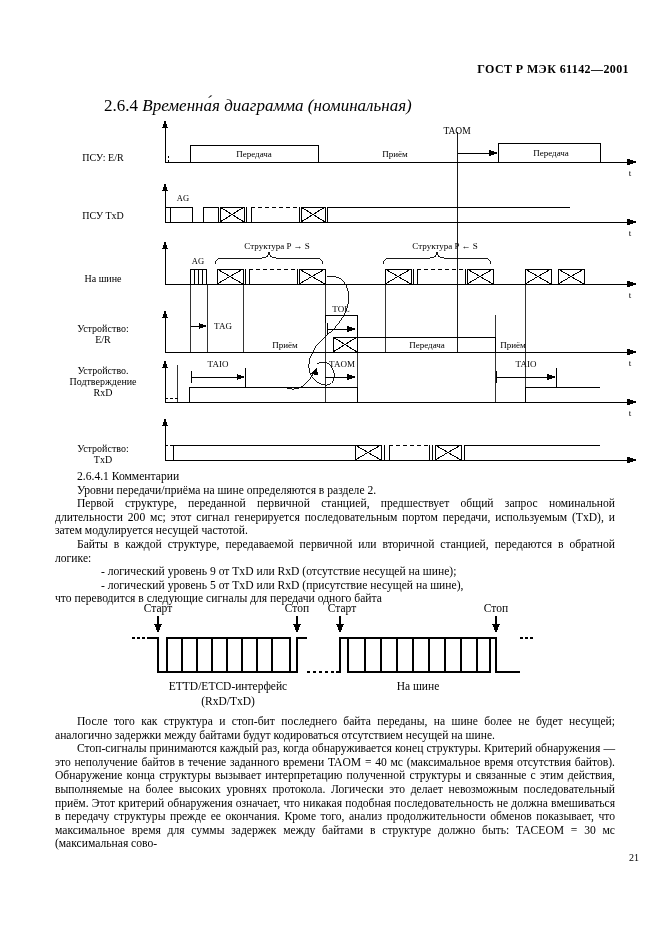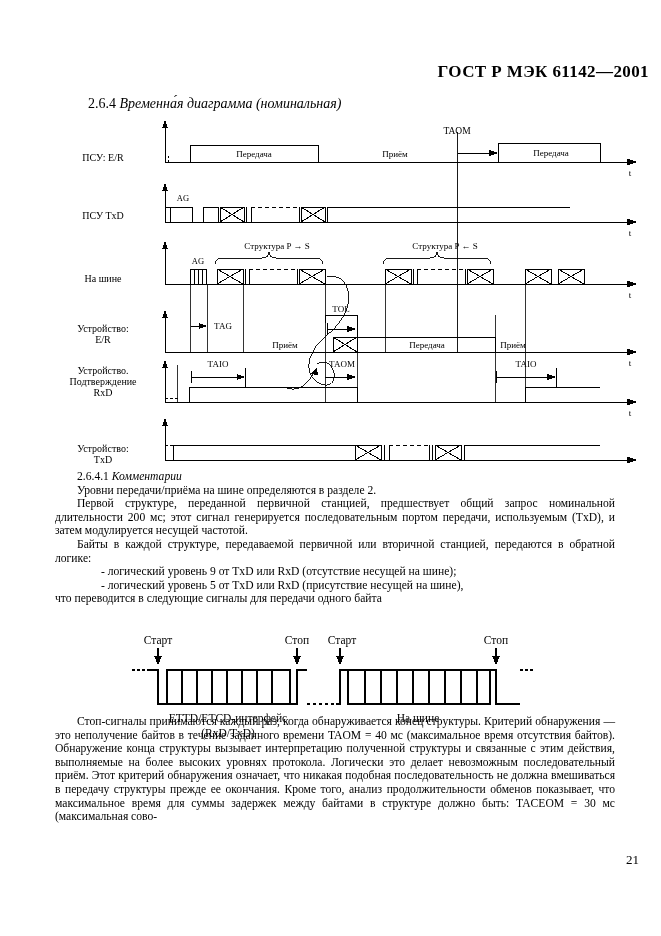--- a/index.html
+++ b/index.html
@@ -6,57 +6,57 @@
   body{
     width:661px;height:936px;position:relative;overflow:hidden;
     font-family:"Liberation Serif", serif;
     color:#000;
   }
   .page{position:absolute;inset:0;}
 
   
   .doc-header{
     position:absolute;left:0;top:62px;width:661px;
-    text-align:right;padding-right:12px;box-sizing:border-box;
+    text-align:right;padding-right:32px;box-sizing:border-box;
     font-family:"Liberation Serif", serif;
-    font-weight:bold;font-size:17px;letter-spacing:.4px;
+    font-weight:bold;font-size:12px;letter-spacing:.4px;
   }
 
   
   .sec-heading{
-    position:absolute;left:88px;top:96px;font-size:14px;
+    position:absolute;left:104px;top:96px;font-size:17px;
   }
   .sec-heading .num{font-style:normal;}
   .sec-heading .ttl{font-style:italic;}
 
   
   .figure{position:absolute;left:55px;top:112px;width:600px;height:355px;}
   .figure svg{display:block;}
 
   
   .body-text{
     position:absolute;left:55px;width:560px;
     font-size:11.6px;line-height:13.6px;text-align:justify;
   }
   .body-text p{margin:0;}
   .ind{text-indent:22px;}
   .ind2{text-indent:46px;}
   .sub-head{font-size:11.6px;}
-  .sub-head .it{font-style:italic;margin-top:35px;}
+  .sub-head .it{margin-top:35px;}
 
   #block1{top:470px;}
   #block2{top:715px;}
 
   
-  .bytefig{position:absolute;left:100px;top:600px;width:480px;height:112px;margin-top:32px;}
+  .bytefig{position:absolute;left:100px;top:600px;width:480px;height:112px;}
   .bytefig svg{display:block;}
 
   
   .pageno{
-    position:absolute;right:22px;top:852px;font-size:13px;
+    position:absolute;right:22px;top:852px;font-size:10px;
   }
 
   text{font-family:"Liberation Serif", serif;fill:#000;}
 </style>
 </head>
 <body>
 
 <div class="page">
 
   <div class="doc-header">ГОСТ Р МЭК 61142—2001</div>
@@ -345,18 +345,19 @@
       <text x="197" y="12" text-anchor="middle" font-size="11.5">Стоп</text>
       <text x="242" y="12" text-anchor="middle" font-size="11.5">Старт</text>
       <text x="396" y="12" text-anchor="middle" font-size="11.5">Стоп</text>
       <text x="128" y="90" text-anchor="middle" font-size="11.5">ETTD/ETCD-интерфейс</text>
       <text x="128" y="105" text-anchor="middle" font-size="11.5">(RxD/TxD)</text>
       <text x="318" y="90" text-anchor="middle" font-size="11.5">На шине</text>
     </svg>
   </div>
 
   <div class="body-text" id="block2">
+    <p class="ind">После того как структура и стоп-бит последнего байта переданы, на шине более не будет несущей; аналогично задержки между байтами будут кодироваться отсутствием несущей на шине.</p>
     <p class="ind">Стоп-сигналы принимаются каждый раз, когда обнаруживается конец структуры. Критерий обнаружения — это неполучение байтов в течение заданного времени TAOM = 40 мс (максимальное время отсутствия байтов). Обнаружение конца структуры вызывает интерпретацию полученной структуры и связанные с  этим действия, выполняемые на более высоких уровнях протокола. Логически это делает невозможным последовательный приём. Этот критерий обнаружения означает, что никакая подобная последовательность не должна вмешиваться в передачу структуры прежде ее окончания. Кроме того, анализ продолжительности обменов показывает, что максимальное время для суммы задержек между байтами в структуре должно быть: TACEOM = 30 мс (максимальная сово-</p>
   </div>
 
   <div class="pageno">21</div>
 
 </div>
 
 </body></html>

